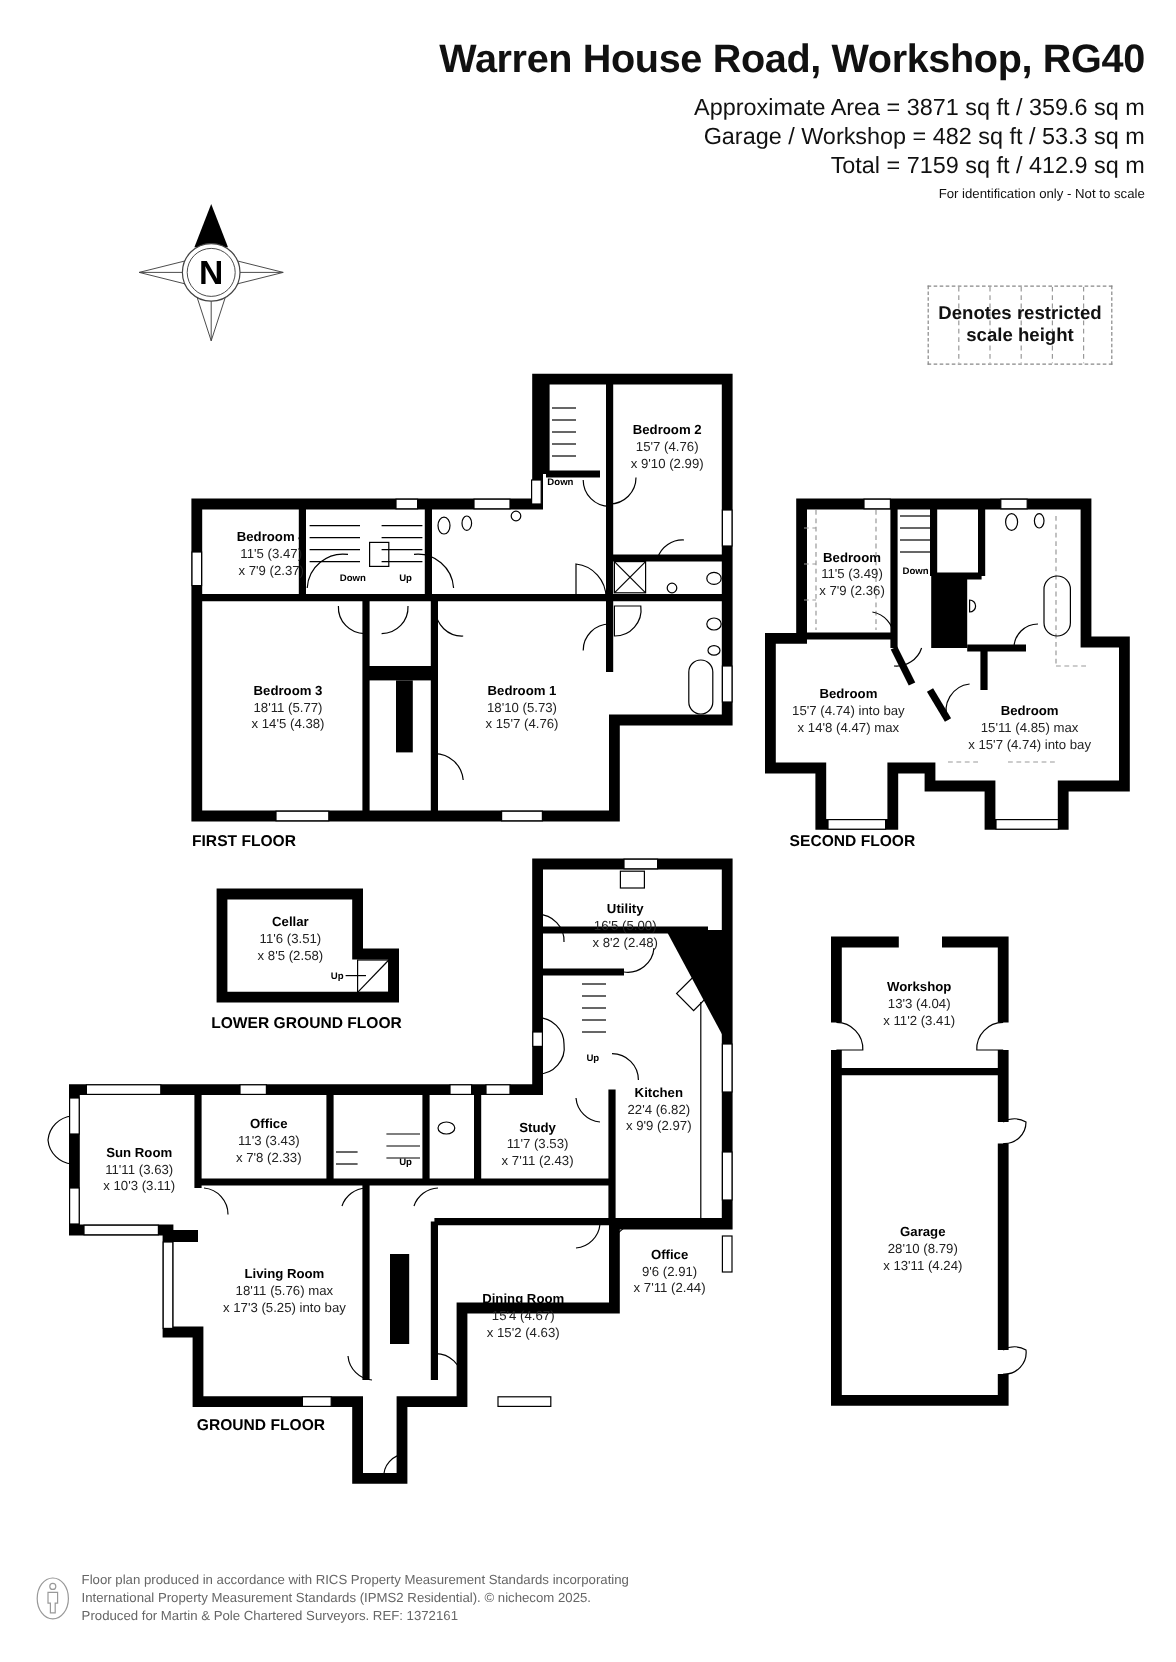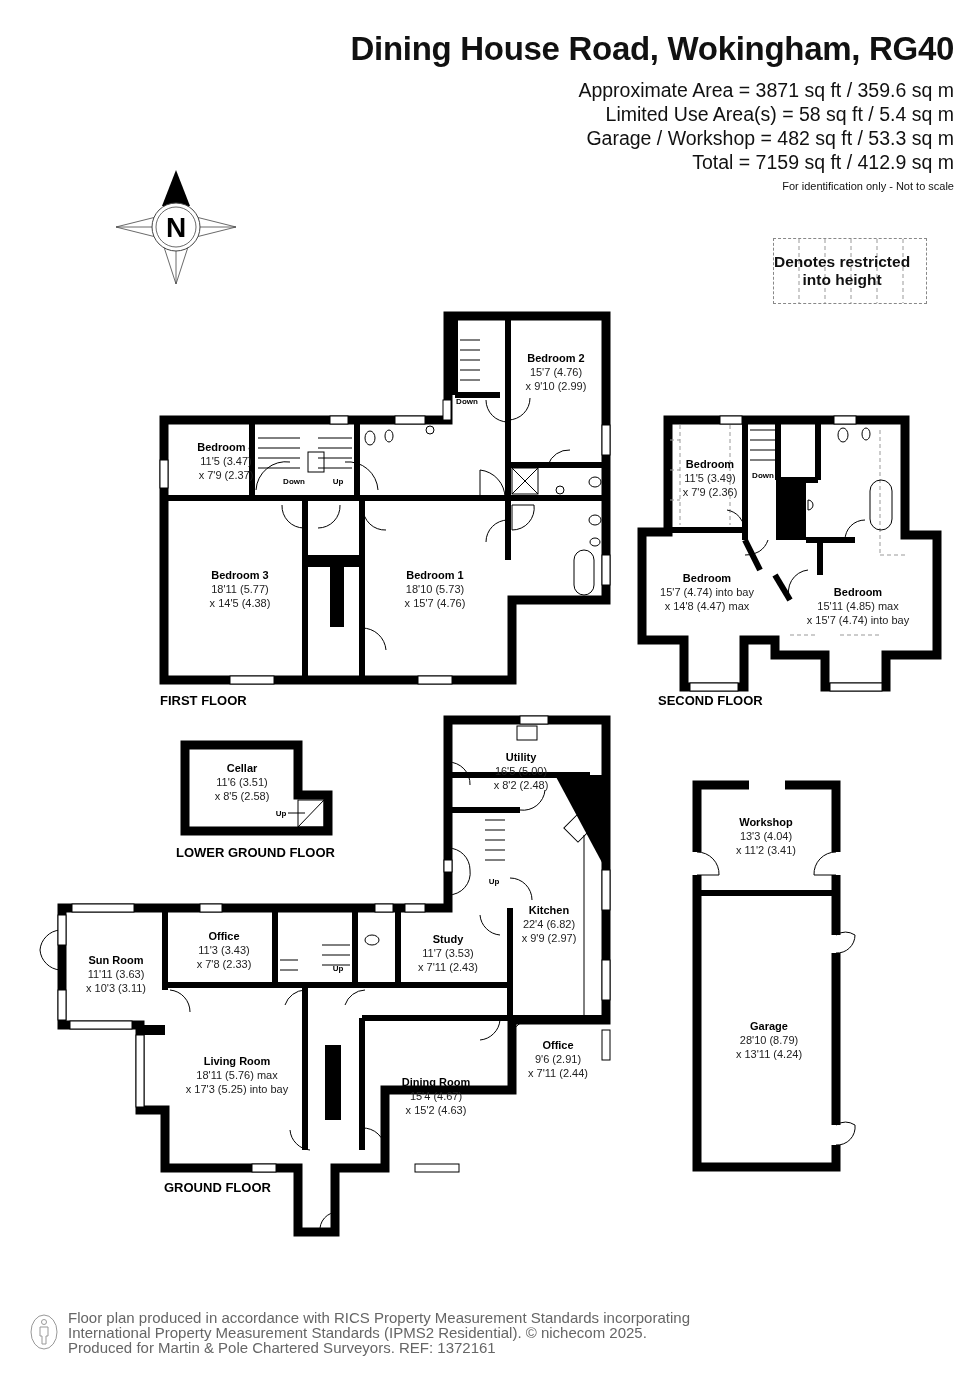--- a/index.html
+++ b/index.html
@@ -2,40 +2,39 @@
 <html><head>
 <meta charset="utf-8">
 <style>
   html, body { margin:0; padding:0; background:#ffffff; }
   body { width:980px; height:1385px; position:relative; overflow:hidden;
          font-family:"Liberation Sans", sans-serif; color:#111; }
   .title { position:absolute; right:26px; top:30px; font-size:33px; font-weight:bold; letter-spacing:-0.3px; white-space:nowrap; }
   .areas { position:absolute; right:26px; top:78px; text-align:right; font-size:19.5px; line-height:24px; color:#111;margin-left:47px; }
   .areas .note { font-size:11px; line-height:20px; margin-top:2px; }
   .legend { position:absolute; left:773px; top:238px; width:152px; height:64px; border:1.5px dashed #888;
-            display:flex; align-items:center; justify-content:flex-start; text-align:center;
+            display:flex; align-items:center; justify-content:center; text-align:center;
             font-weight:bold; font-size:15.5px; line-height:18px; }
   .legend-grid { position:absolute; left:0; top:0; width:100%; height:100%; pointer-events:none; }
   svg.plan { position:absolute; left:0; top:0; }
   .lbl { font-family:"Liberation Sans", sans-serif; text-anchor:middle; }
   .rn { font-weight:bold; font-size:11px; }
   .rd { font-size:11px; fill:#222; }
   .fl { font-weight:bold; font-size:13px; text-anchor:start; }
   .sm { font-size:8px; font-weight:bold; }
-  .footer { position:absolute; left:68px; top:1310px; font-size:15px; line-height:15px; color:#666; }
+  .footer { position:absolute; left:68px; top:1310px; font-size:11px; line-height:15px; color:#666; }
   .footer-icon { position:absolute; left:30px; top:1314px; }
   .compass { position:absolute; left:114px; top:168px; }
 </style>
 </head>
 <body>
 
-<div class="title">Dining House Road, Wokingham, RG40</div>
+<div class="title">Warren House Road, Workshop, RG40</div>
 <div class="areas">
   <div>Approximate Area = 3871 sq ft / 359.6 sq m</div>
-  <div>Limited Use Area(s) = 58 sq ft / 5.4 sq m</div>
   <div>Garage / Workshop = 482 sq ft / 53.3 sq m</div>
   <div>Total = 7159 sq ft / 412.9 sq m</div>
   <div class="note">For identification only - Not to scale</div>
 </div>
 
 <svg class="compass" width="124" height="120" viewBox="0 0 124 120">
   <g fill="none" stroke="#444" stroke-width="0.8">
     <polygon points="2,59 50,47 50,71"></polygon>
     <line x1="2" y1="59" x2="50" y2="59"></line>
     <polygon points="122,59 74,47 74,71"></polygon>
@@ -54,21 +53,21 @@
     <g stroke="#999" stroke-width="1" stroke-dasharray="4,3">
       <line x1="25" y1="0" x2="25" y2="64"></line>
         <line x1="51" y1="0" x2="51" y2="64"></line>
       <line x1="77" y1="0" x2="77" y2="64"></line>
         <line x1="103" y1="0" x2="103" y2="64"></line>
       <line x1="129" y1="0" x2="129" y2="64"></line>
     </g>
   </svg>
   <div style="position:relative;background:transparent;">
     <div>Denotes restricted</div>
-    <div>into height</div>
+    <div>scale height</div>
   </div>
 </div>
 
 <svg class="plan" width="980" height="1385" viewBox="0 0 980 1385">
   <defs>
     <style>
       .w { fill:none; stroke:#000; stroke-width:9; stroke-linejoin:miter; }
       .wt { fill:none; stroke:#000; stroke-width:6; }
       .thin { fill:none; stroke:#000; stroke-width:1; }
       .dash { fill:none; stroke:#999; stroke-width:1; stroke-dasharray:4,3; }

